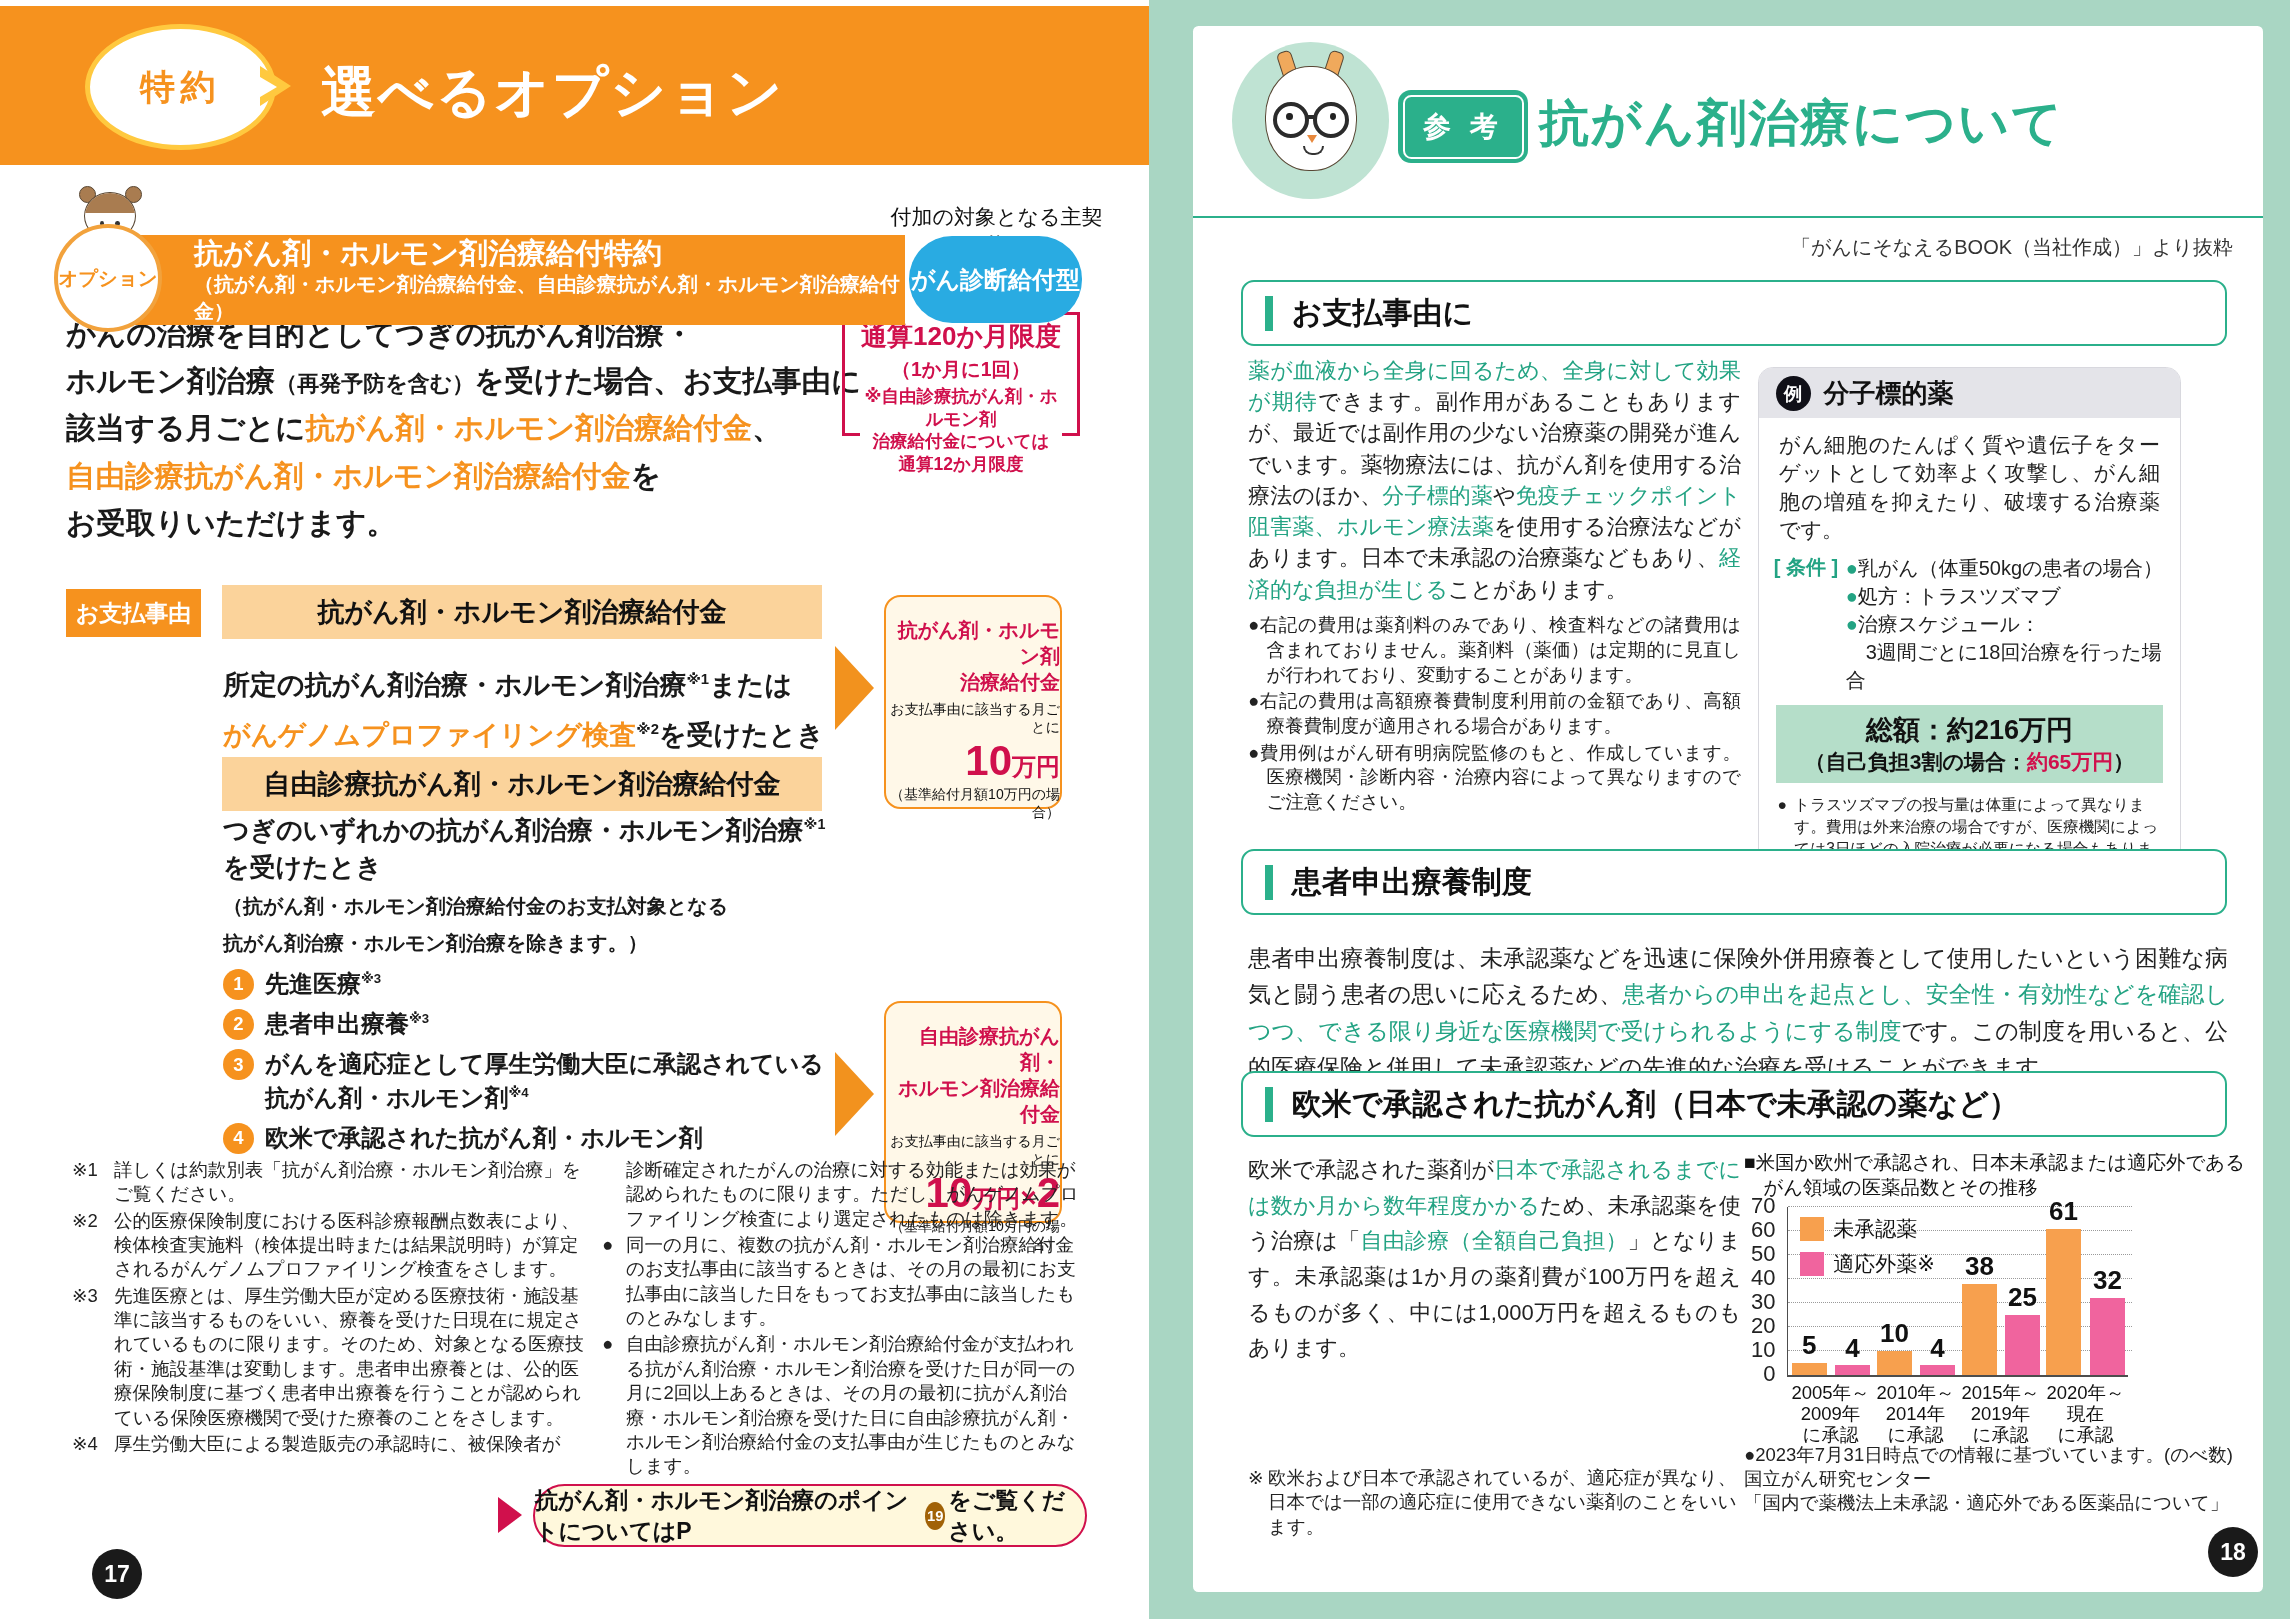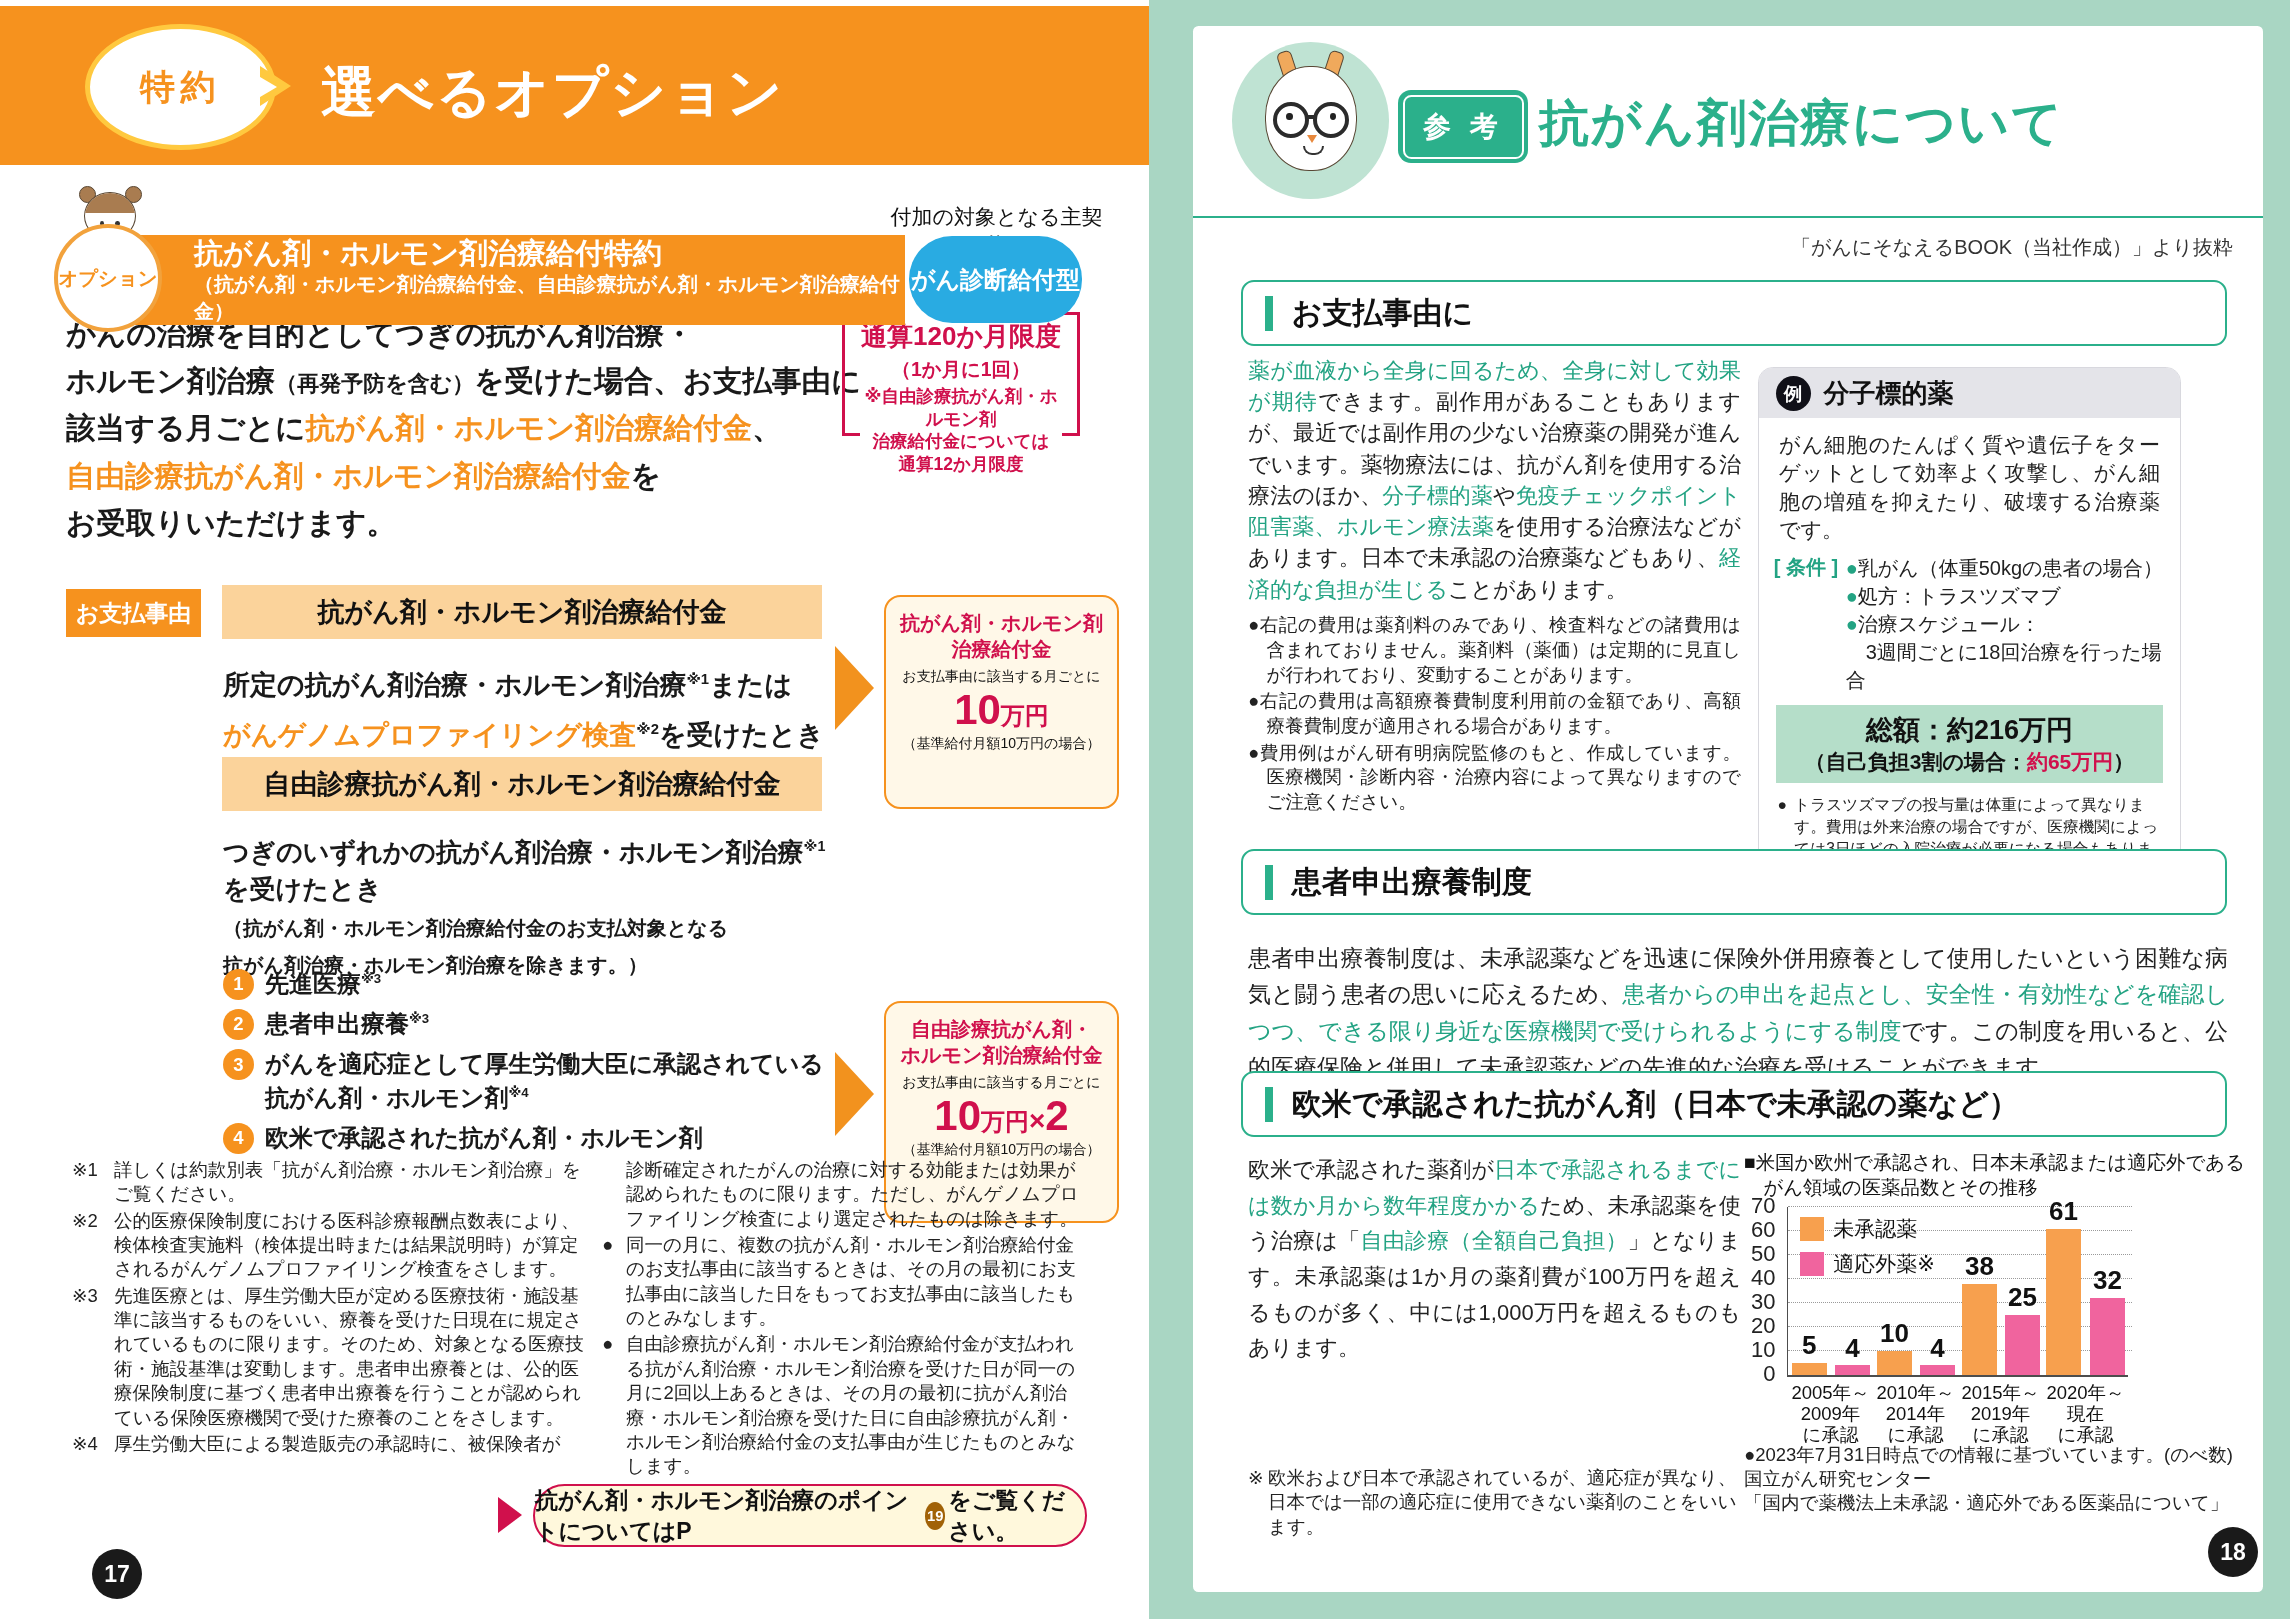--- a/index.html
+++ b/index.html
@@ -52,28 +52,28 @@
   .limit-box:after{right:0;border-left:none;}
   .limit-l1{font-size:26px;font-weight:700;}
   .limit-l2{font-size:19.4px;font-weight:700;margin-top:1.8px;}
   .limit-l3{font-size:17.5px;font-weight:600;line-height:1.3;margin-top:1.8px;white-space:pre-line;}
 
   .pay-tag{left:66px;top:589px;width:135px;height:48px;background:#F6921E;color:#fff;font-size:23px;font-weight:700;display:flex;align-items:center;justify-content:center;}
   .secbar{width:600px;height:54px;background:#FBD39B;display:flex;align-items:center;justify-content:center;font-size:27px;font-weight:700;color:#111;}
   .secbarA{left:222px;top:585px;}
   .secbarB{left:222px;top:757px;}
   .bodyA{left:223px;top:661px;width:646px;font-size:27px;font-weight:700;line-height:1.85;}
-  .bodyB{left:223px;top:834px;width:646px;font-size:26px;font-weight:700;line-height:1.42;}
+  .bodyB{left:223px;top:812px;width:646px;font-size:26px;font-weight:700;line-height:1.42;}
   .bodyB .c-small2{font-weight:600;}
 
   .arrow{width:0;height:0;border-top:42px solid transparent;border-bottom:42px solid transparent;border-left:39px solid #F2921E;}
   .arrowA{left:835px;top:646px;}
   .arrowB{left:835px;top:1052px;}
 
-  .paybox{width:235px;background:#FFF8E8;border:2.8px solid #F6921E;border-radius:16.6px;box-sizing:border-box;text-align:center;padding-top:13px;}
+  .paybox{width:178px;background:#FFF8E8;border:2.8px solid #F6921E;border-radius:16.6px;box-sizing:border-box;text-align:right;padding-top:20px;}
   .payboxA{left:884px;top:595px;height:214px;}
   .payboxB{left:884px;top:1001px;height:222px;}
   .pb-title{color:#D0104C;font-size:20px;font-weight:700;line-height:1.3;white-space:pre-line;}
   .pb-cond{font-size:14px;color:#111;margin-top:5.5px;}
   .pb-amt{color:#D0104C;font-weight:700;line-height:1.1;margin-top:1.8px;}
   .pb-note{font-size:14px;color:#111;margin-top:1.8px;}
 
   .olist{left:223px;top:967px;width:646px;}
   .olist .row{position:relative;padding-left:42px;margin-bottom:6.5px;font-size:24px;font-weight:700;line-height:1.4;}
   .onum{position:absolute;left:0;top:1.8px;width:31px;height:31px;border-radius:50%;background:#F6921E;color:#fff;font-size:18.5px;font-weight:700;display:flex;align-items:center;justify-content:center;}

